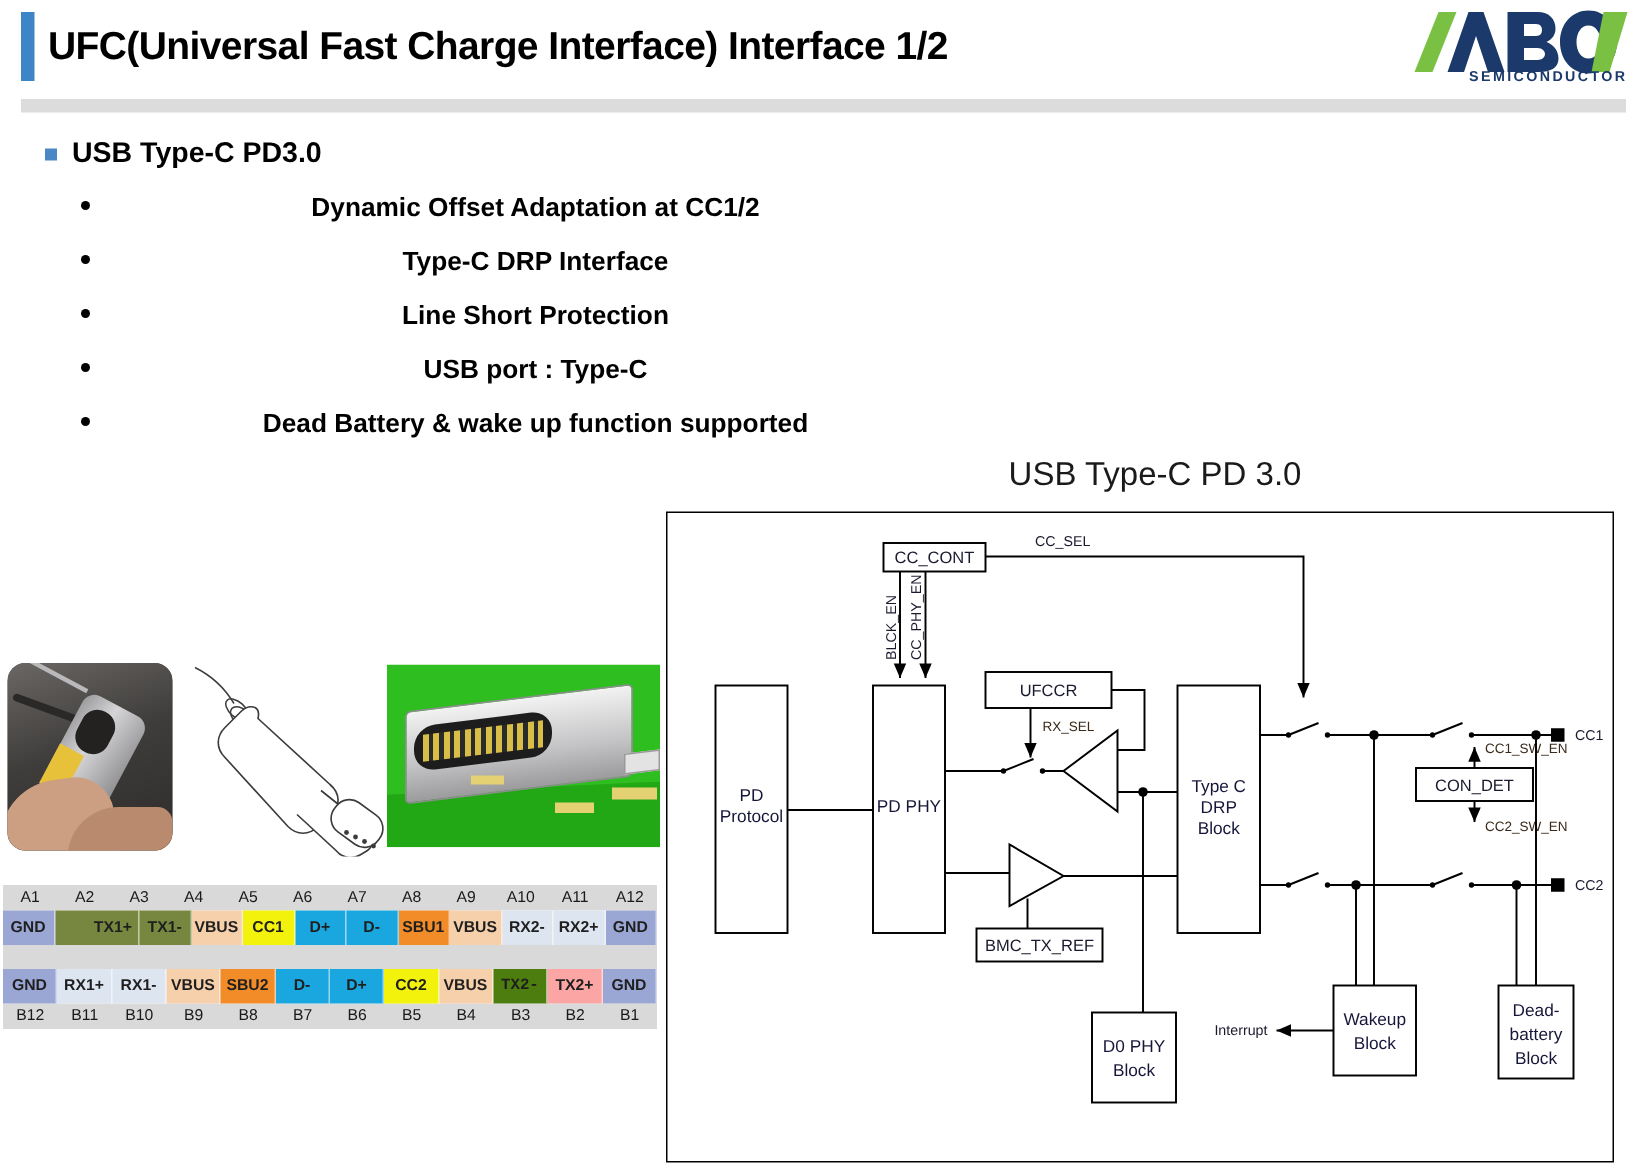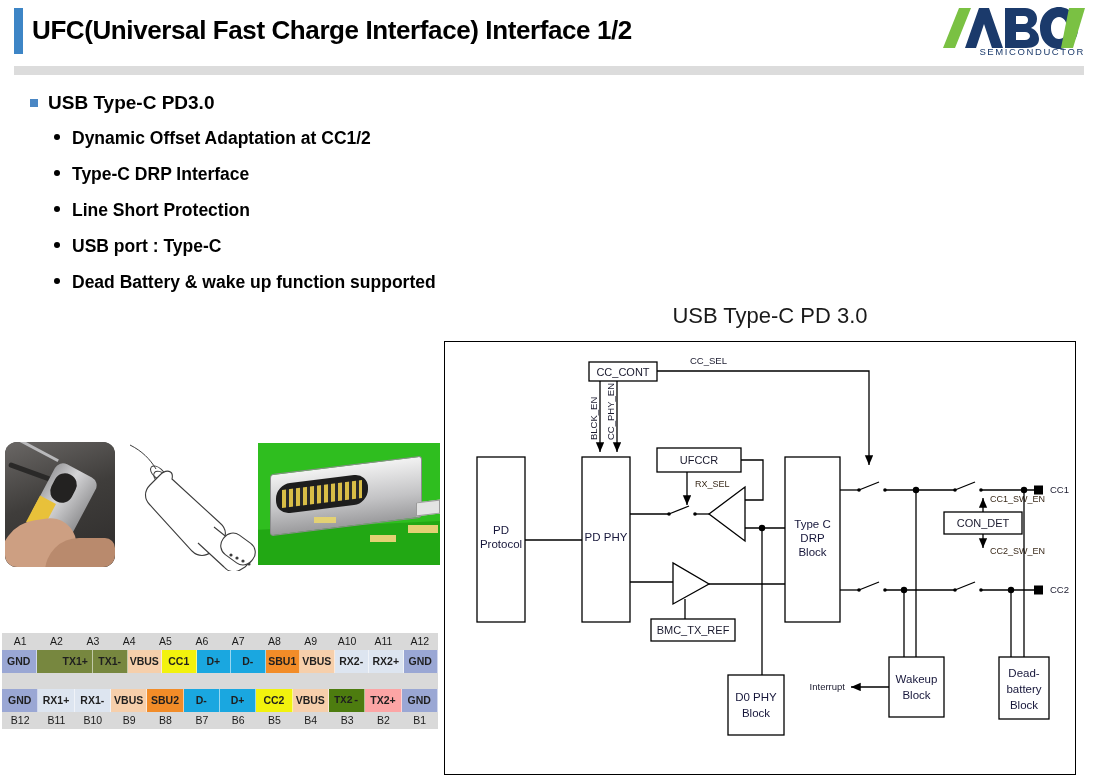--- a/index.html
+++ b/index.html
@@ -19,21 +19,21 @@
     color:#000;white-space:nowrap;line-height:50px;
   }
   #logo{position:absolute;right:6px;top:6px;width:150px;height:54px;}
   #logo svg{display:block;}
   #header-rule{position:absolute;left:14px;top:66px;width:1070px;height:9px;background:#dcdcdc;}
 
   
   #bullets{position:absolute;left:22px;top:90px;width:620px;}
   .b1{position:relative;padding-left:26px;font-size:19px;font-weight:bold;line-height:26px;margin-bottom:10px;}
   .b1 .sq{position:absolute;left:8px;top:9px;width:8px;height:8px;background:#4a87c4;}
-  .b2{position:relative;padding-left:50px;font-size:17.5px;font-weight:bold;line-height:24px;margin-bottom:12px;}
+  .b2{position:relative;padding-left:50px;font-size:17.5px;font-weight:bold;line-height:24px;margin-bottom:12px;text-align:center;}
   .b2 .dot{position:absolute;left:32px;top:8px;width:6px;height:6px;border-radius:50%;background:#000;}
 
   
   #connectors{position:absolute;left:0;top:425px;width:440px;height:160px;}
   .ph{position:absolute;}
 
   
   #photo-plug{left:5px;top:17px;width:110px;height:125px;border-radius:12px;overflow:hidden;background:#4d4b49;}
   #photo-plug .bg2{position:absolute;left:0;top:0;width:110px;height:125px;
     background:linear-gradient(160deg,#6a6765 0%,#3f3d3b 45%,#2e2c2b 100%);}
@@ -61,21 +61,21 @@
   #photo-recept .cavity{position:absolute;left:18px;top:36px;width:92px;height:30px;background:#1d1d1d;
      border-radius:14px;transform:skewY(-7deg);}
   #photo-recept .pins{position:absolute;left:24px;top:42px;width:80px;height:18px;transform:skewY(-7deg);
      background:repeating-linear-gradient(90deg,#d8bd46 0 4px,#2a2a2a 4px 7px);}
   #photo-recept .tab1{position:absolute;left:158px;top:58px;width:22px;height:12px;background:#e3e3e3;border:1px solid #9a9a9a;transform:skewY(-7deg);}
   #photo-recept .pad1{position:absolute;left:150px;top:82px;width:30px;height:8px;background:#e3d174;}
   #photo-recept .pad2{position:absolute;left:112px;top:92px;width:26px;height:7px;background:#e3d174;}
   #photo-recept .pad3{position:absolute;left:56px;top:74px;width:22px;height:6px;background:#e3d174;}
 
   
-  #pin-table{position:absolute;left:2px;top:590px;width:436px;margin-top:43px;}
+  #pin-table{position:absolute;left:2px;top:590px;width:436px;}
   .pin-row{display:flex;width:436px;}
   .pin-lbl-row{height:17px;}
   .pin-cell-row{height:23px;}
   .pin-lbl{flex:1 1 0;text-align:center;font-size:10.5px;line-height:17px;color:#1a1a1a;}
   .pin-cell{flex:1 1 0;text-align:center;font-size:10.5px;font-weight:bold;line-height:23px;color:#1f1f1f;
      border-right:1px solid rgba(255,255,255,.55);box-sizing:border-box;}
   #pin-gap{height:16px;background:#d9d9d9;}
   #pin-table .stripbg{background:#d9d9d9;}
 
   
@@ -106,21 +106,21 @@
 
       <path d="M66,2 L86,2 C94,2 98,7 98,13 C98,17 96,20 92,22 C97,24 100,28 100,33 C100,39 95,42 87,42 L66,42 Z
                M77,10 L77,18 L85,18 C88,18 89,16 89,14 C89,12 88,10 85,10 Z
                M77,26 L77,34 L86,34 C89,34 91,32 91,30 C91,28 89,26 86,26 Z" fill="#1b3a6b"></path>
 
       <path d="M120,1 C131,1 139,10 139,22 C139,34 131,43 120,43 C109,43 101,34 101,22 C101,10 109,1 120,1 Z
                M120,11 C115,11 112,16 112,22 C112,28 115,33 120,33 C125,33 128,28 128,22 C128,16 125,11 120,11 Z" fill="#1b3a6b"></path>
 
       <polygon points="130,2 146,2 134,42 122,42" fill="#7ac143"></polygon>
     </svg>
-    <div style="position:absolute;right:4px;top:40px;font-size:9.5px;font-weight:normal;letter-spacing:1.6px;color:#1b3a6b;">SEMICONDUCTOR</div>
+    <div style="position:absolute;right:4px;top:40px;font-size:9.5px;font-weight:bold;letter-spacing:1.6px;color:#1b3a6b;">SEMICONDUCTOR</div>
   </div>
 
   <div id="header-rule"></div>
 </div>
 
 <div id="bullets">
   <div class="b1">
     <span class="sq"></span>
     <span>USB Type-C PD3.0</span>
   </div>

